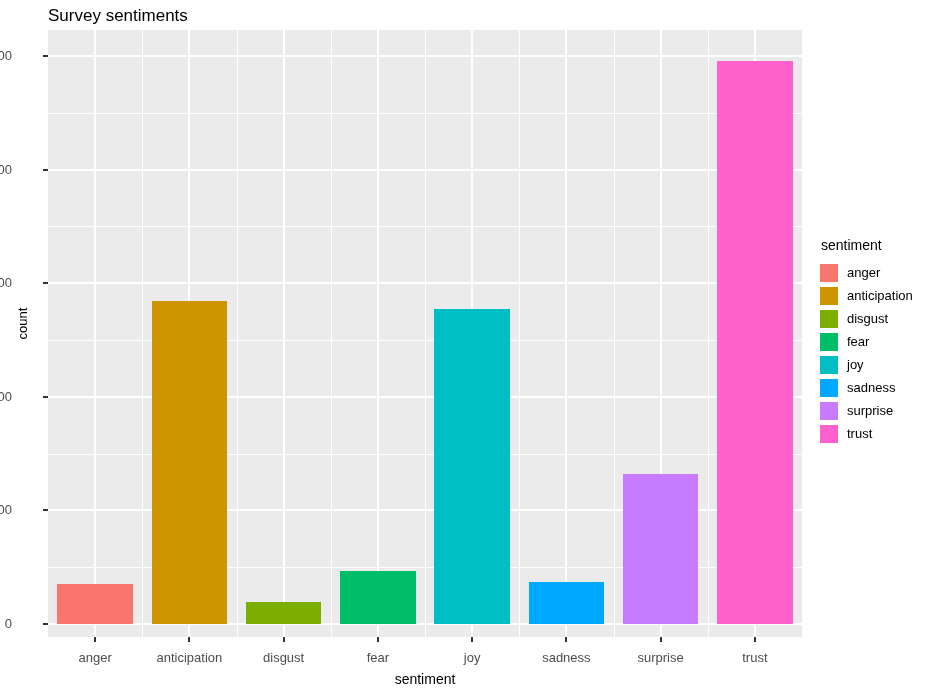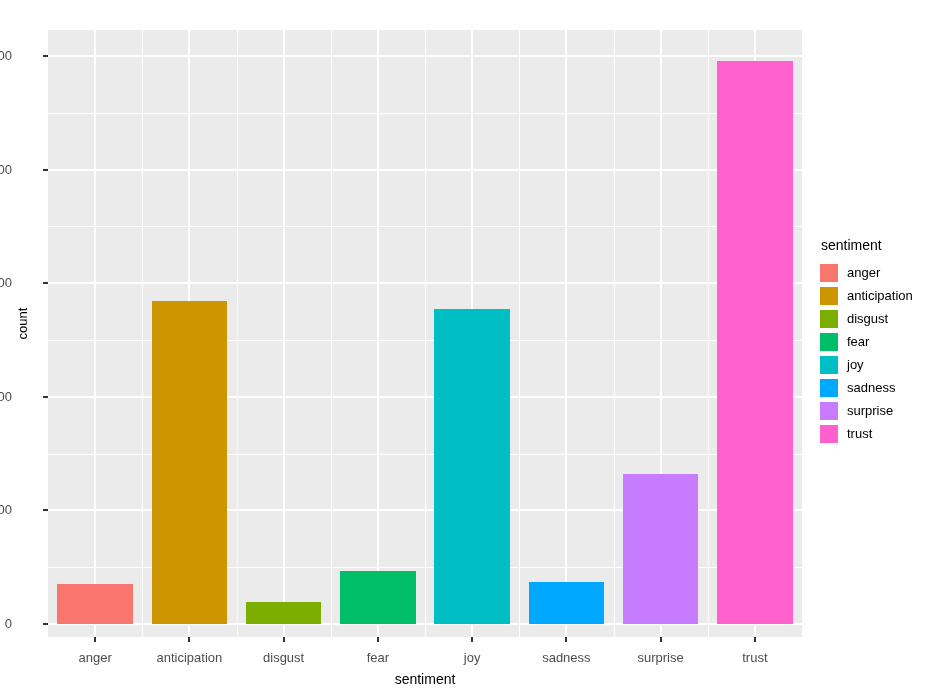--- a/index.html
+++ b/index.html
@@ -155,20 +155,21 @@
     color: #000000;
     white-space: nowrap;
     line-height: 14px;
   }
 </style>
 </head>
 <body>
 
 <div id="plot-root">
 
+  <div id="chart-title">Survey sentiments</div>
 
   <div id="panel">
 
   <div class="grid-major-y" style="top: 593px;"></div>
       <div class="grid-major-y" style="top: 479.4px;"></div>
       <div class="grid-major-y" style="top: 365.8px;"></div>
       <div class="grid-major-y" style="top: 252.2px;"></div>
       <div class="grid-major-y" style="top: 138.6px;"></div>
       <div class="grid-major-y" style="top: 25px;"></div>
       <div class="grid-minor-y" style="top: 537.2px;"></div>

